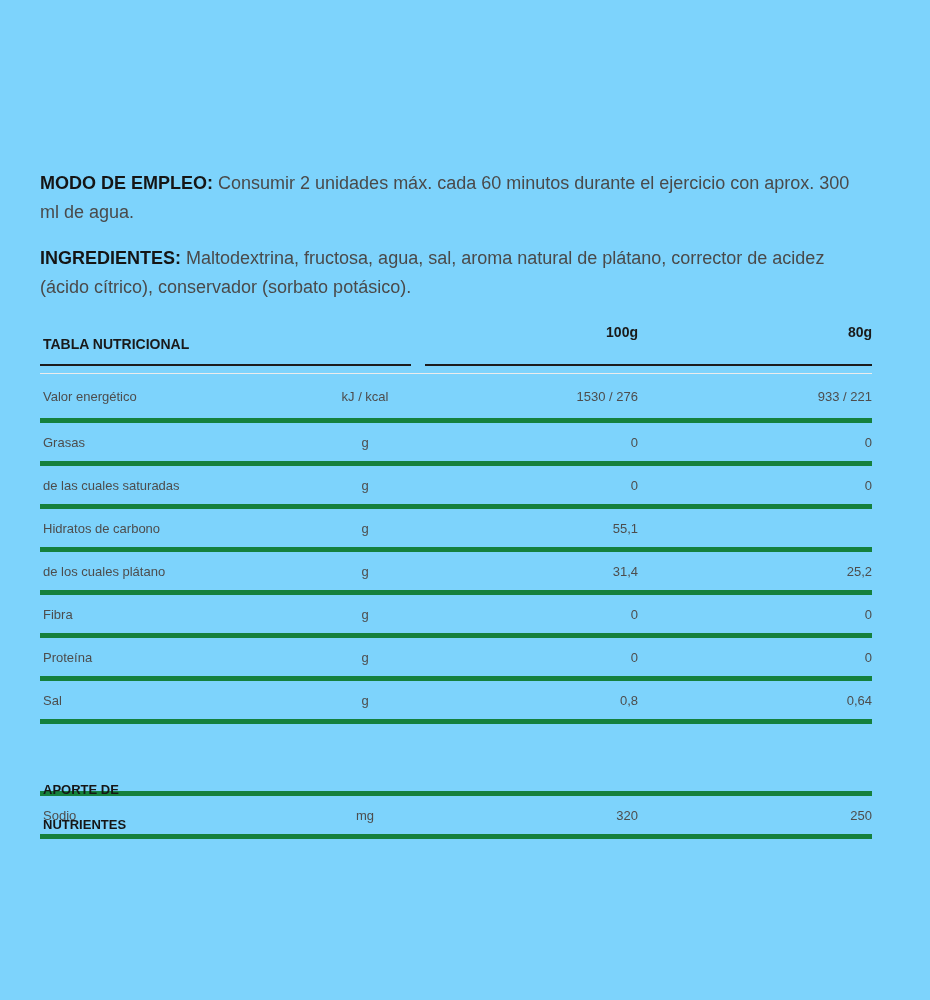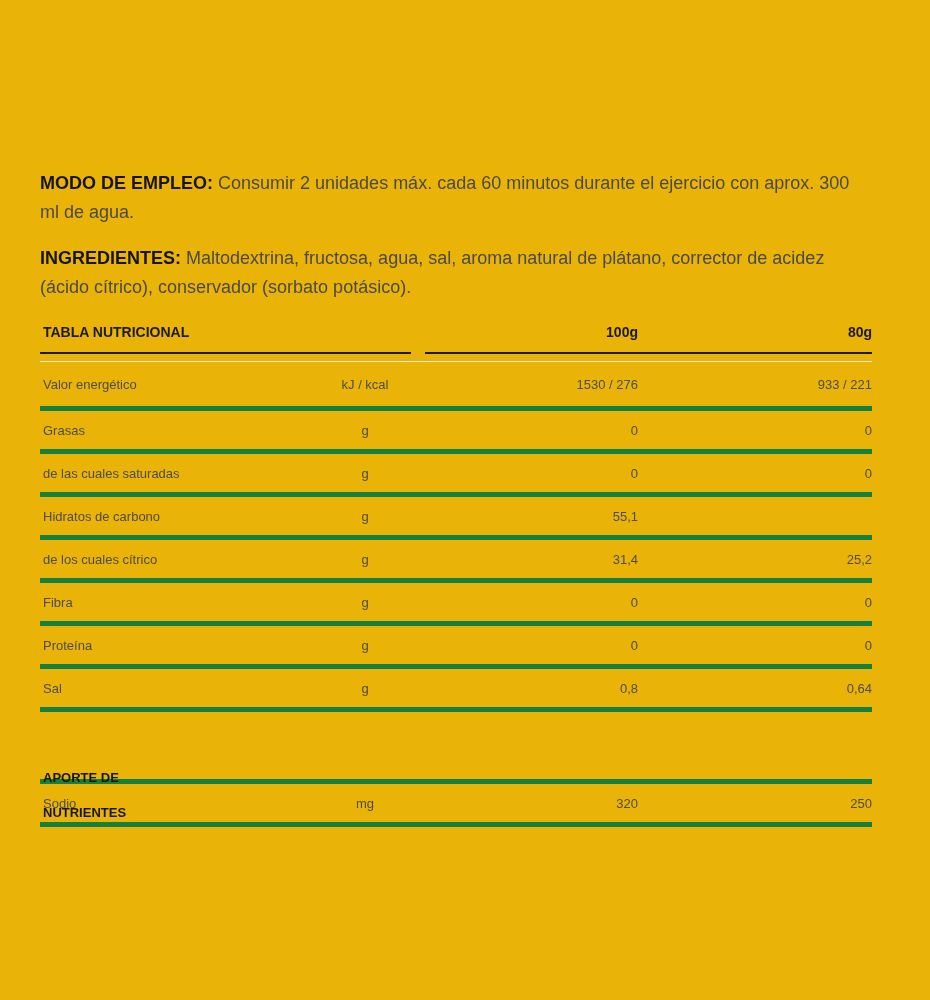--- a/index.html
+++ b/index.html
@@ -3,21 +3,21 @@
 <meta charset="utf-8">
 <style>
   * { margin:0; padding:0; box-sizing:border-box; }
   html,body { background:#ffffff; }
   body {
     width:930px; height:1000px;
     font-family:"Liberation Sans", sans-serif;
     position:relative;
     overflow:hidden;
   }
-  .page { position:absolute; inset:0; background:#eab308; }
+  .page { position:absolute; inset:0; background:#7dd3fc; }
   .content { position:absolute; left:40px; top:169px; width:832px; }
 
   .para {
     font-size:18px; line-height:29px;
     color:#4a4a4a;
     margin-bottom:17px;
   }
   .para strong { color:#151515; font-weight:700; }
 
   .ntable { margin-top:20px; }
@@ -25,21 +25,21 @@
   
   .thead { display:flex; align-items:flex-end; }
   .thead-left {
     width:371px; margin-right:14px;
     border-bottom:2px solid #1c1c1c;
     padding:0 0 10px 3px;
   }
   .thead-right {
     flex:1;
     border-bottom:2px solid #1c1c1c;
-    padding-bottom:10px;
+    padding-bottom:22px;
     display:grid;
     grid-template-columns:213px 234px;
   }
   .thead .hcell {
     font-size:14px; font-weight:700; color:#1a1a1a; line-height:20px;
   }
   .thead-right .hcell { text-align:right; }
 
   .tbody { margin-top:7px; border-top:1px solid #ececec; }
 
@@ -109,21 +109,21 @@
           <div class="c-80">0</div>
         </div>
 
         <div class="trow">
           <div class="c-label">Hidratos de carbono</div>
           <div class="c-unit">g</div>
           <div class="c-80">55,1</div>
         </div>
 
         <div class="trow">
-          <div class="c-label">de los cuales cítrico</div>
+          <div class="c-label">de los cuales plátano</div>
           <div class="c-unit">g</div>
           <div class="c-100">31,4</div>
           <div class="c-80">25,2</div>
         </div>
 
         <div class="trow">
           <div class="c-label">Fibra</div>
           <div class="c-unit">g</div>
           <div class="c-100">0</div>
           <div class="c-80">0</div>

